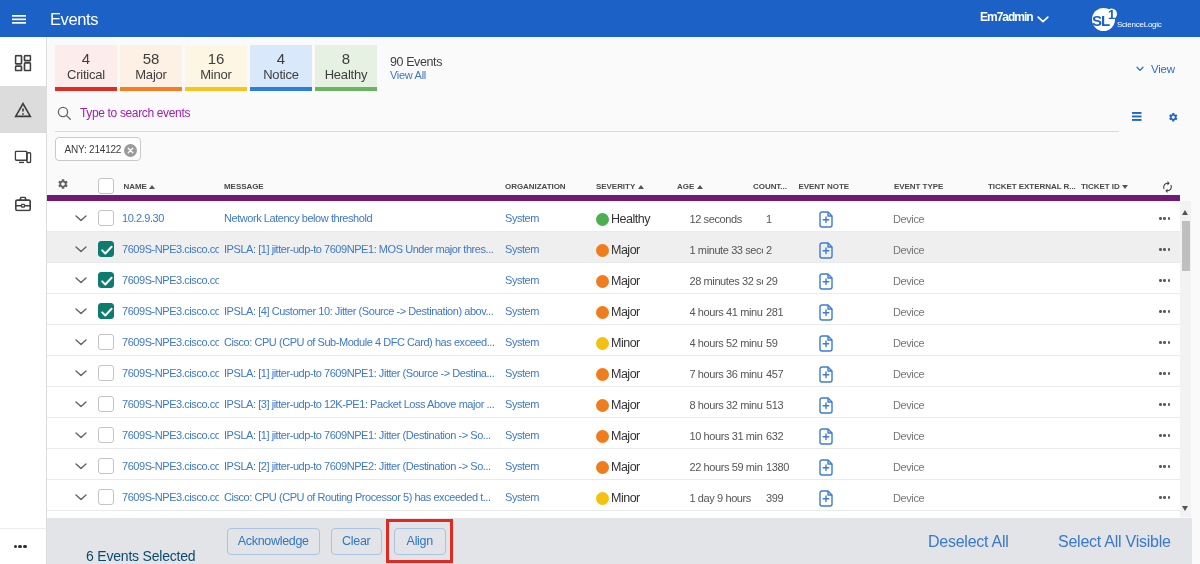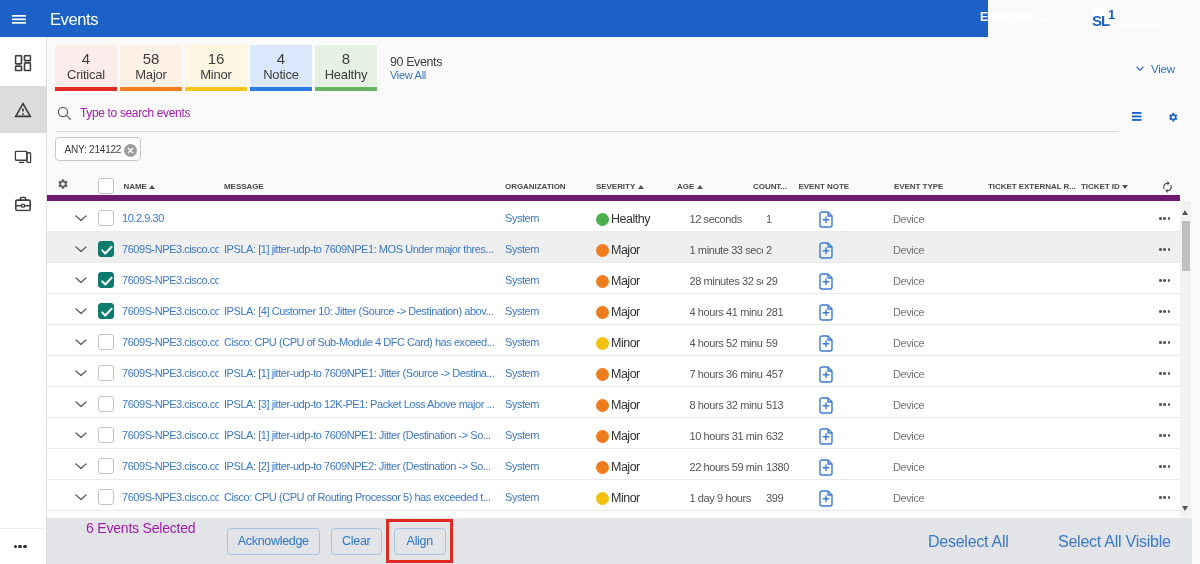--- a/index.html
+++ b/index.html
@@ -1,17 +1,17 @@
 <!DOCTYPE html>
 <html><head><meta charset="utf-8">
 <style>
 * { margin:0; padding:0; box-sizing:border-box; }
 html,body { width:1200px; height:564px; overflow:hidden; font-family:"Liberation Sans", sans-serif; background:#fafafa; position:relative; }
 
-.topbar { position:absolute; left:0; top:0; width:988px; height:37px; background:#1c61c5; }
+.topbar { position:absolute; left:0; top:0; width:1200px; height:37px; background:#1c61c5; }
 .tb-burger { position:absolute; left:11.5px; top:14.5px; }
 .tb-title { position:absolute; left:50px; top:10px; font-size:16.5px; color:#fff; letter-spacing:-0.4px; }
 .tb-user { position:absolute; left:980px; top:10px; font-size:12px; font-weight:700; color:#fff; letter-spacing:-1px; }
 .tb-uchev { position:absolute; left:1036.5px; top:15.5px; }
 
 .sidebar { position:absolute; left:0; top:37px; width:47px; height:527px; background:#fff; border-right:1px solid #dcdcdc; }
 .snav { position:absolute; left:0; width:46px; height:47px; }
 .snav svg { position:absolute; left:50%; top:50%; transform:translate(-50%,-50%); }
 .sel { background:#dcdcdc; }
 .sdiv { position:absolute; left:0; top:491px; width:46px; border-top:1px solid #ececec; }
@@ -65,21 +65,21 @@
 .rdots { position:absolute; left:1112px; top:16px; display:flex; gap:1.7px; }
 .rdots i { width:2.6px; height:2.6px; border-radius:50%; background:#5a5a5a; display:block; }
 .rowgap { position:absolute; left:47px; top:511px; width:1133px; height:7px; background:#fff; }
 
 .sbtrack { position:absolute; left:1180px; top:201px; width:11px; height:316px; background:#f2f2f2; }
 .sbup { position:absolute; left:1182px; top:210px; width:0; height:0; border-left:3.7px solid transparent; border-right:3.7px solid transparent; border-bottom:5px solid #545454; }
 .sbdn { position:absolute; left:1182px; top:506px; width:0; height:0; border-left:3.7px solid transparent; border-right:3.7px solid transparent; border-top:5px solid #545454; }
 .sbthumb { position:absolute; left:1181.5px; top:221px; width:8px; height:50px; background:#bfbfbf; }
 
 .bbar { position:absolute; left:47px; top:518px; width:1145px; height:46px; background:#e2e4e7; }
-.bbar .sel-txt { position:absolute; left:39px; top:2px; font-size:14px; color:#a21caf; letter-spacing:-0.2px; }
+.bbar .sel-txt { position:absolute; left:39px; top:30px; font-size:14px; color:#0c4a6e; letter-spacing:-0.2px; }
 .btn { position:absolute; top:9.5px; height:27px; background:transparent; border:1px solid #a9c4e2; border-radius:4px; font-size:12.5px; color:#2e76c8; text-align:center; line-height:25px; letter-spacing:-0.3px; }
 .blink { position:absolute; top:15px; font-size:16px; color:#3a78c9; letter-spacing:-0.25px; }
 .redbox { position:absolute; left:386px; top:519px; width:67px; height:43.5px; border:3px solid #e02a21; }
 </style></head>
 <body>
 
 <div class="topbar">
   <svg class="tb-burger" width="14" height="9" viewBox="0 0 14 9">
       <rect x="0" y="0" width="14" height="1.7" fill="#fff"></rect>
       <rect x="0" y="3.5" width="14" height="1.7" fill="#fff"></rect>
@@ -222,20 +222,21 @@
       <path d="M12 6v3l4-4-4-4v3c-4.42 0-8 3.58-8 8 0 1.57.46 3.03 1.24 4.26L6.7 14.8c-.45-.83-.7-1.79-.7-2.8 0-3.31 2.69-6 6-6zm6.76 1.74L17.3 9.2c.44.84.7 1.79.7 2.8 0 3.31-2.69 6-6 6v-3l-4 4 4 4v-3c4.42 0 8-3.58 8-8 0-1.57-.46-3.03-1.24-4.26z" fill="#3f3f3f"></path>
     </svg>
 </div>
 
 <div class="row" style="top:201px;">
 <svg class="rchev" width="12" height="7" viewBox="0 0 12 7">
       <path d="M1 1 L6 5.6 L11 1" stroke="#5f6368" stroke-width="1.4" fill="none" stroke-linecap="round" stroke-linejoin="round"></path>
     </svg>
 <div class="cb"></div>
 <div class="lnk nm">10.2.9.30</div>
+<div class="lnk ms">Network Latency below threshold</div>
 <div class="lnk og">System</div>
 <div class="dot" style="background:#4caf50"></div>
 <div class="sevt">Healthy</div>
 <div class="gy ag">12 seconds</div>
 <div class="gy ct">1</div>
 <svg class="note" width="14" height="17" viewBox="0 0 14 17">
       <path d="M9 1 H3 C1.9 1 1 1.9 1 3 V14 C1 15.1 1.9 16 3 16 H11 C12.1 16 13 15.1 13 14 V5 Z" fill="none" stroke="#3d7cd0" stroke-width="1.4" stroke-linejoin="round"></path>
       <path d="M9 1 V5 H13" fill="none" stroke="#3d7cd0" stroke-width="1.4" stroke-linejoin="round"></path>
       <path d="M7 6 V11.6 M4.2 8.8 H9.8" stroke="#3d7cd0" stroke-width="1.4" fill="none" stroke-linecap="round"></path>
     </svg>

